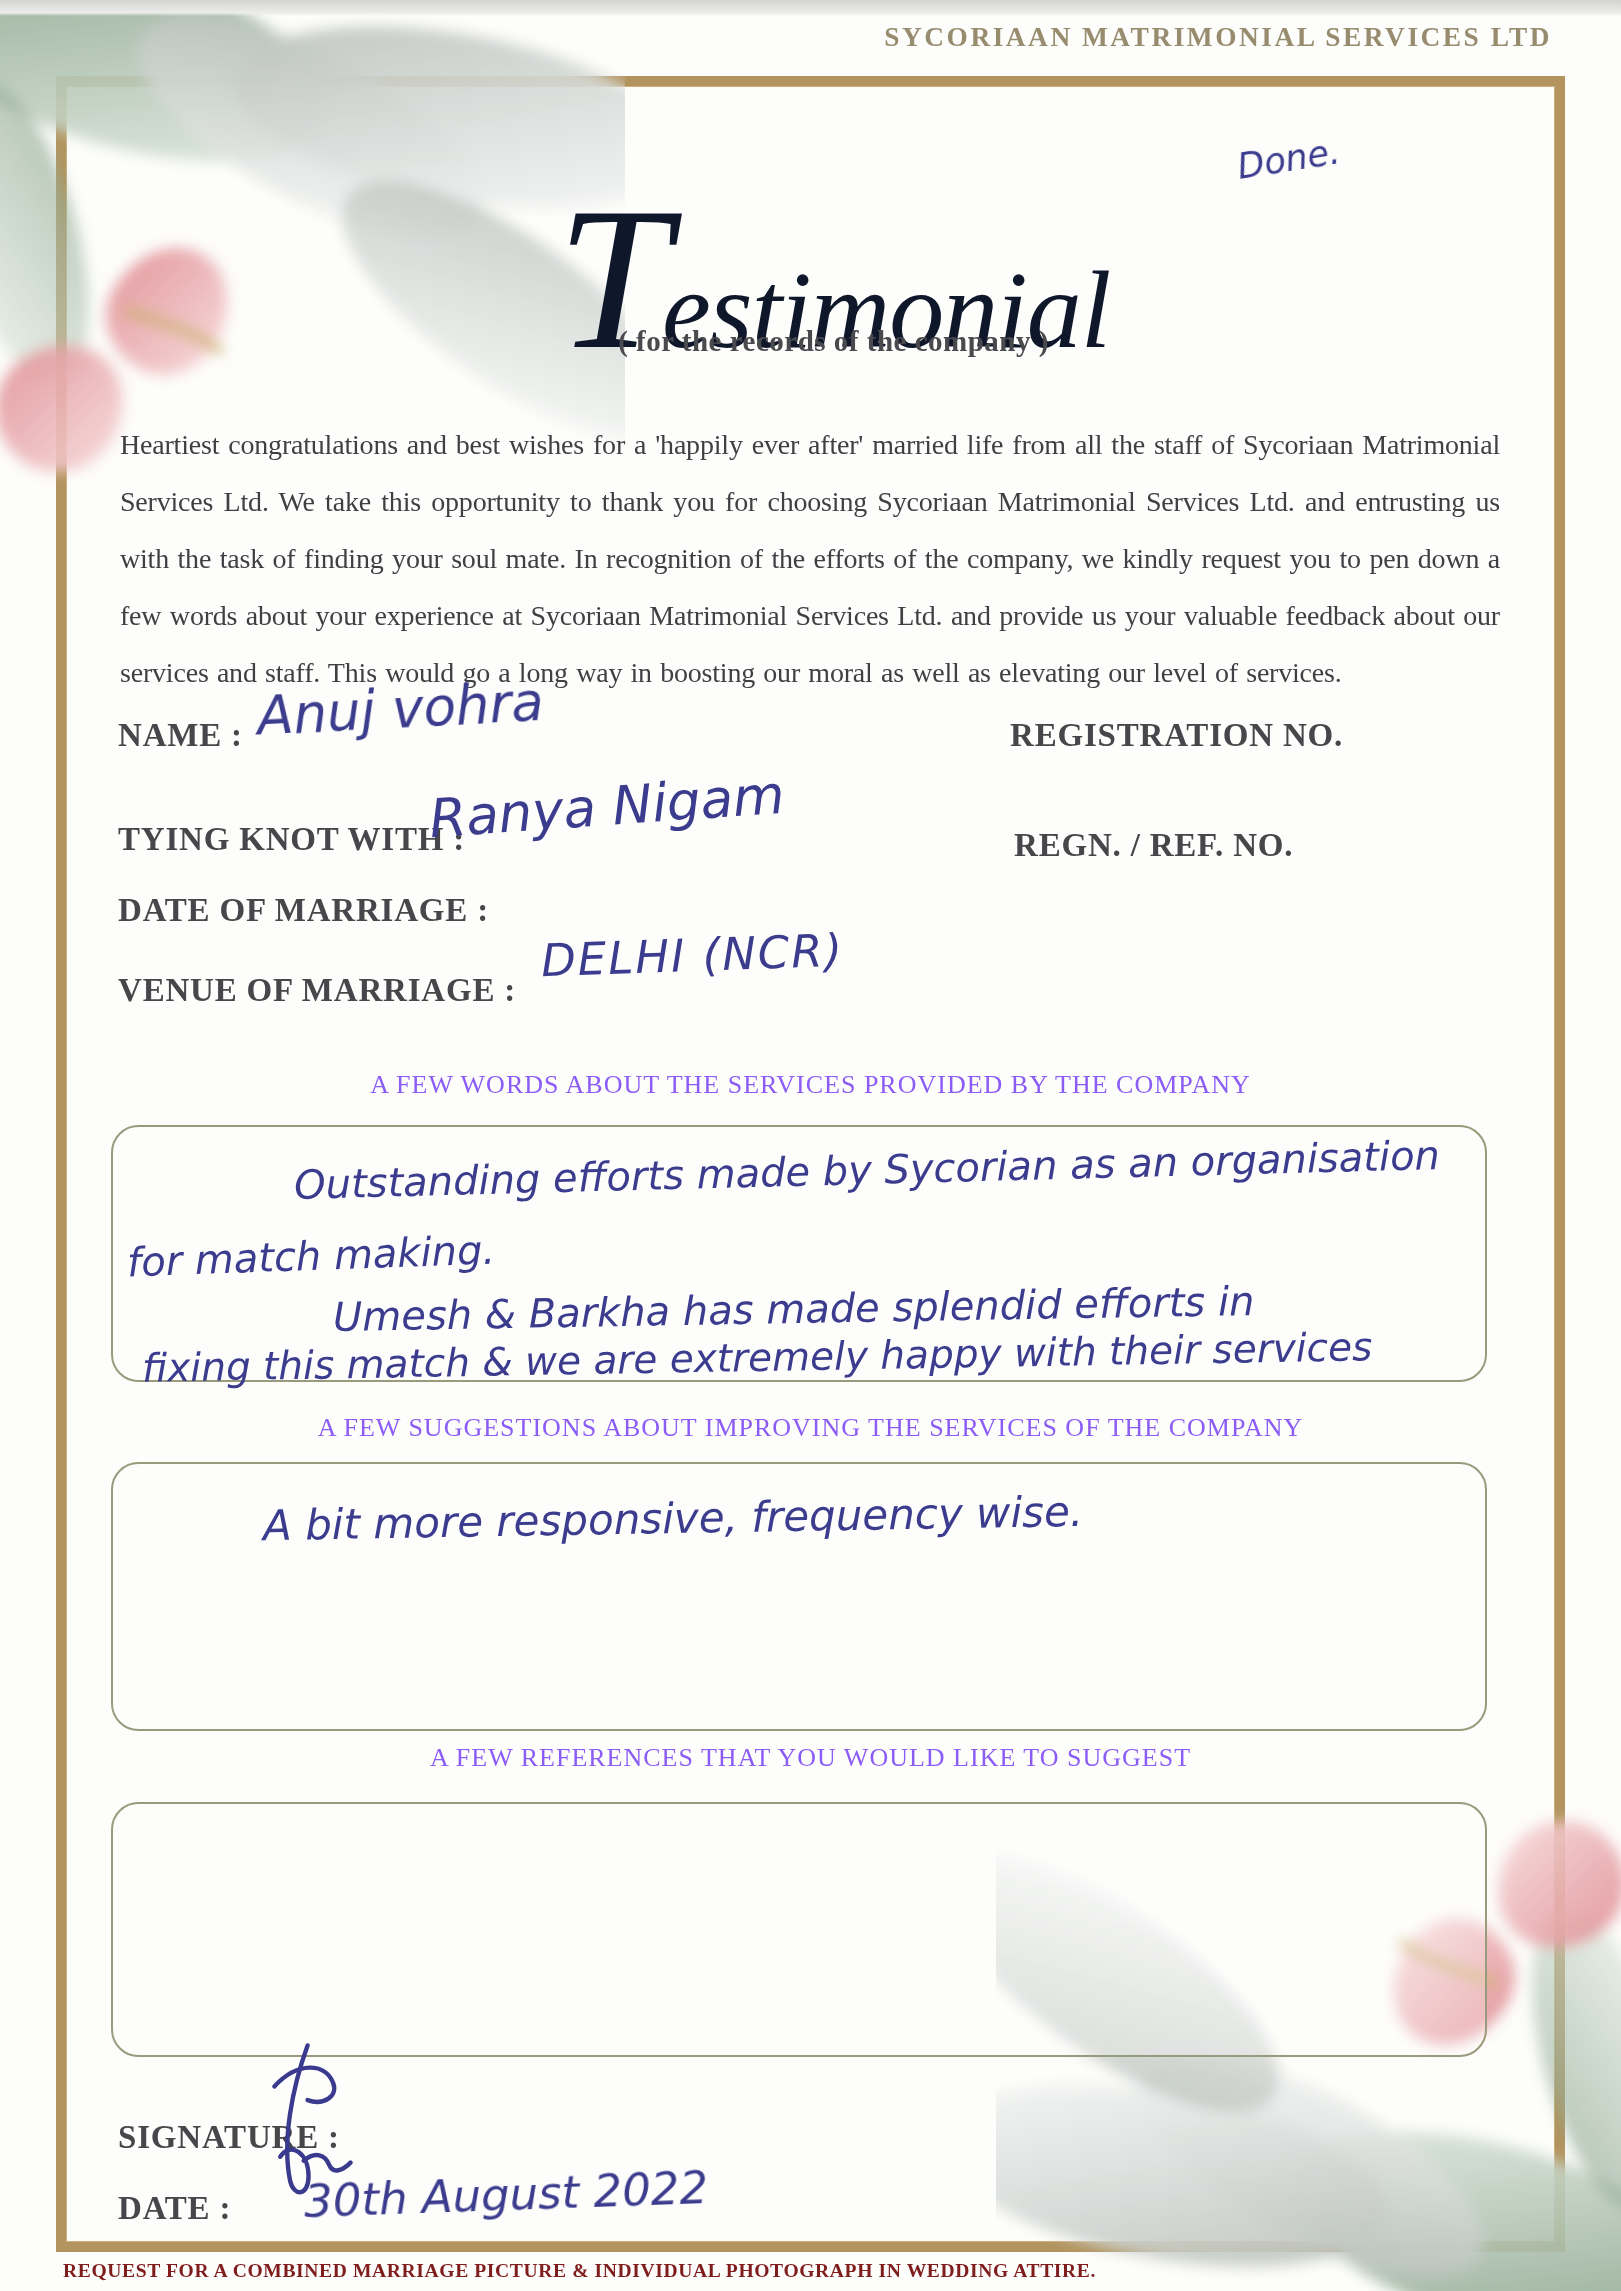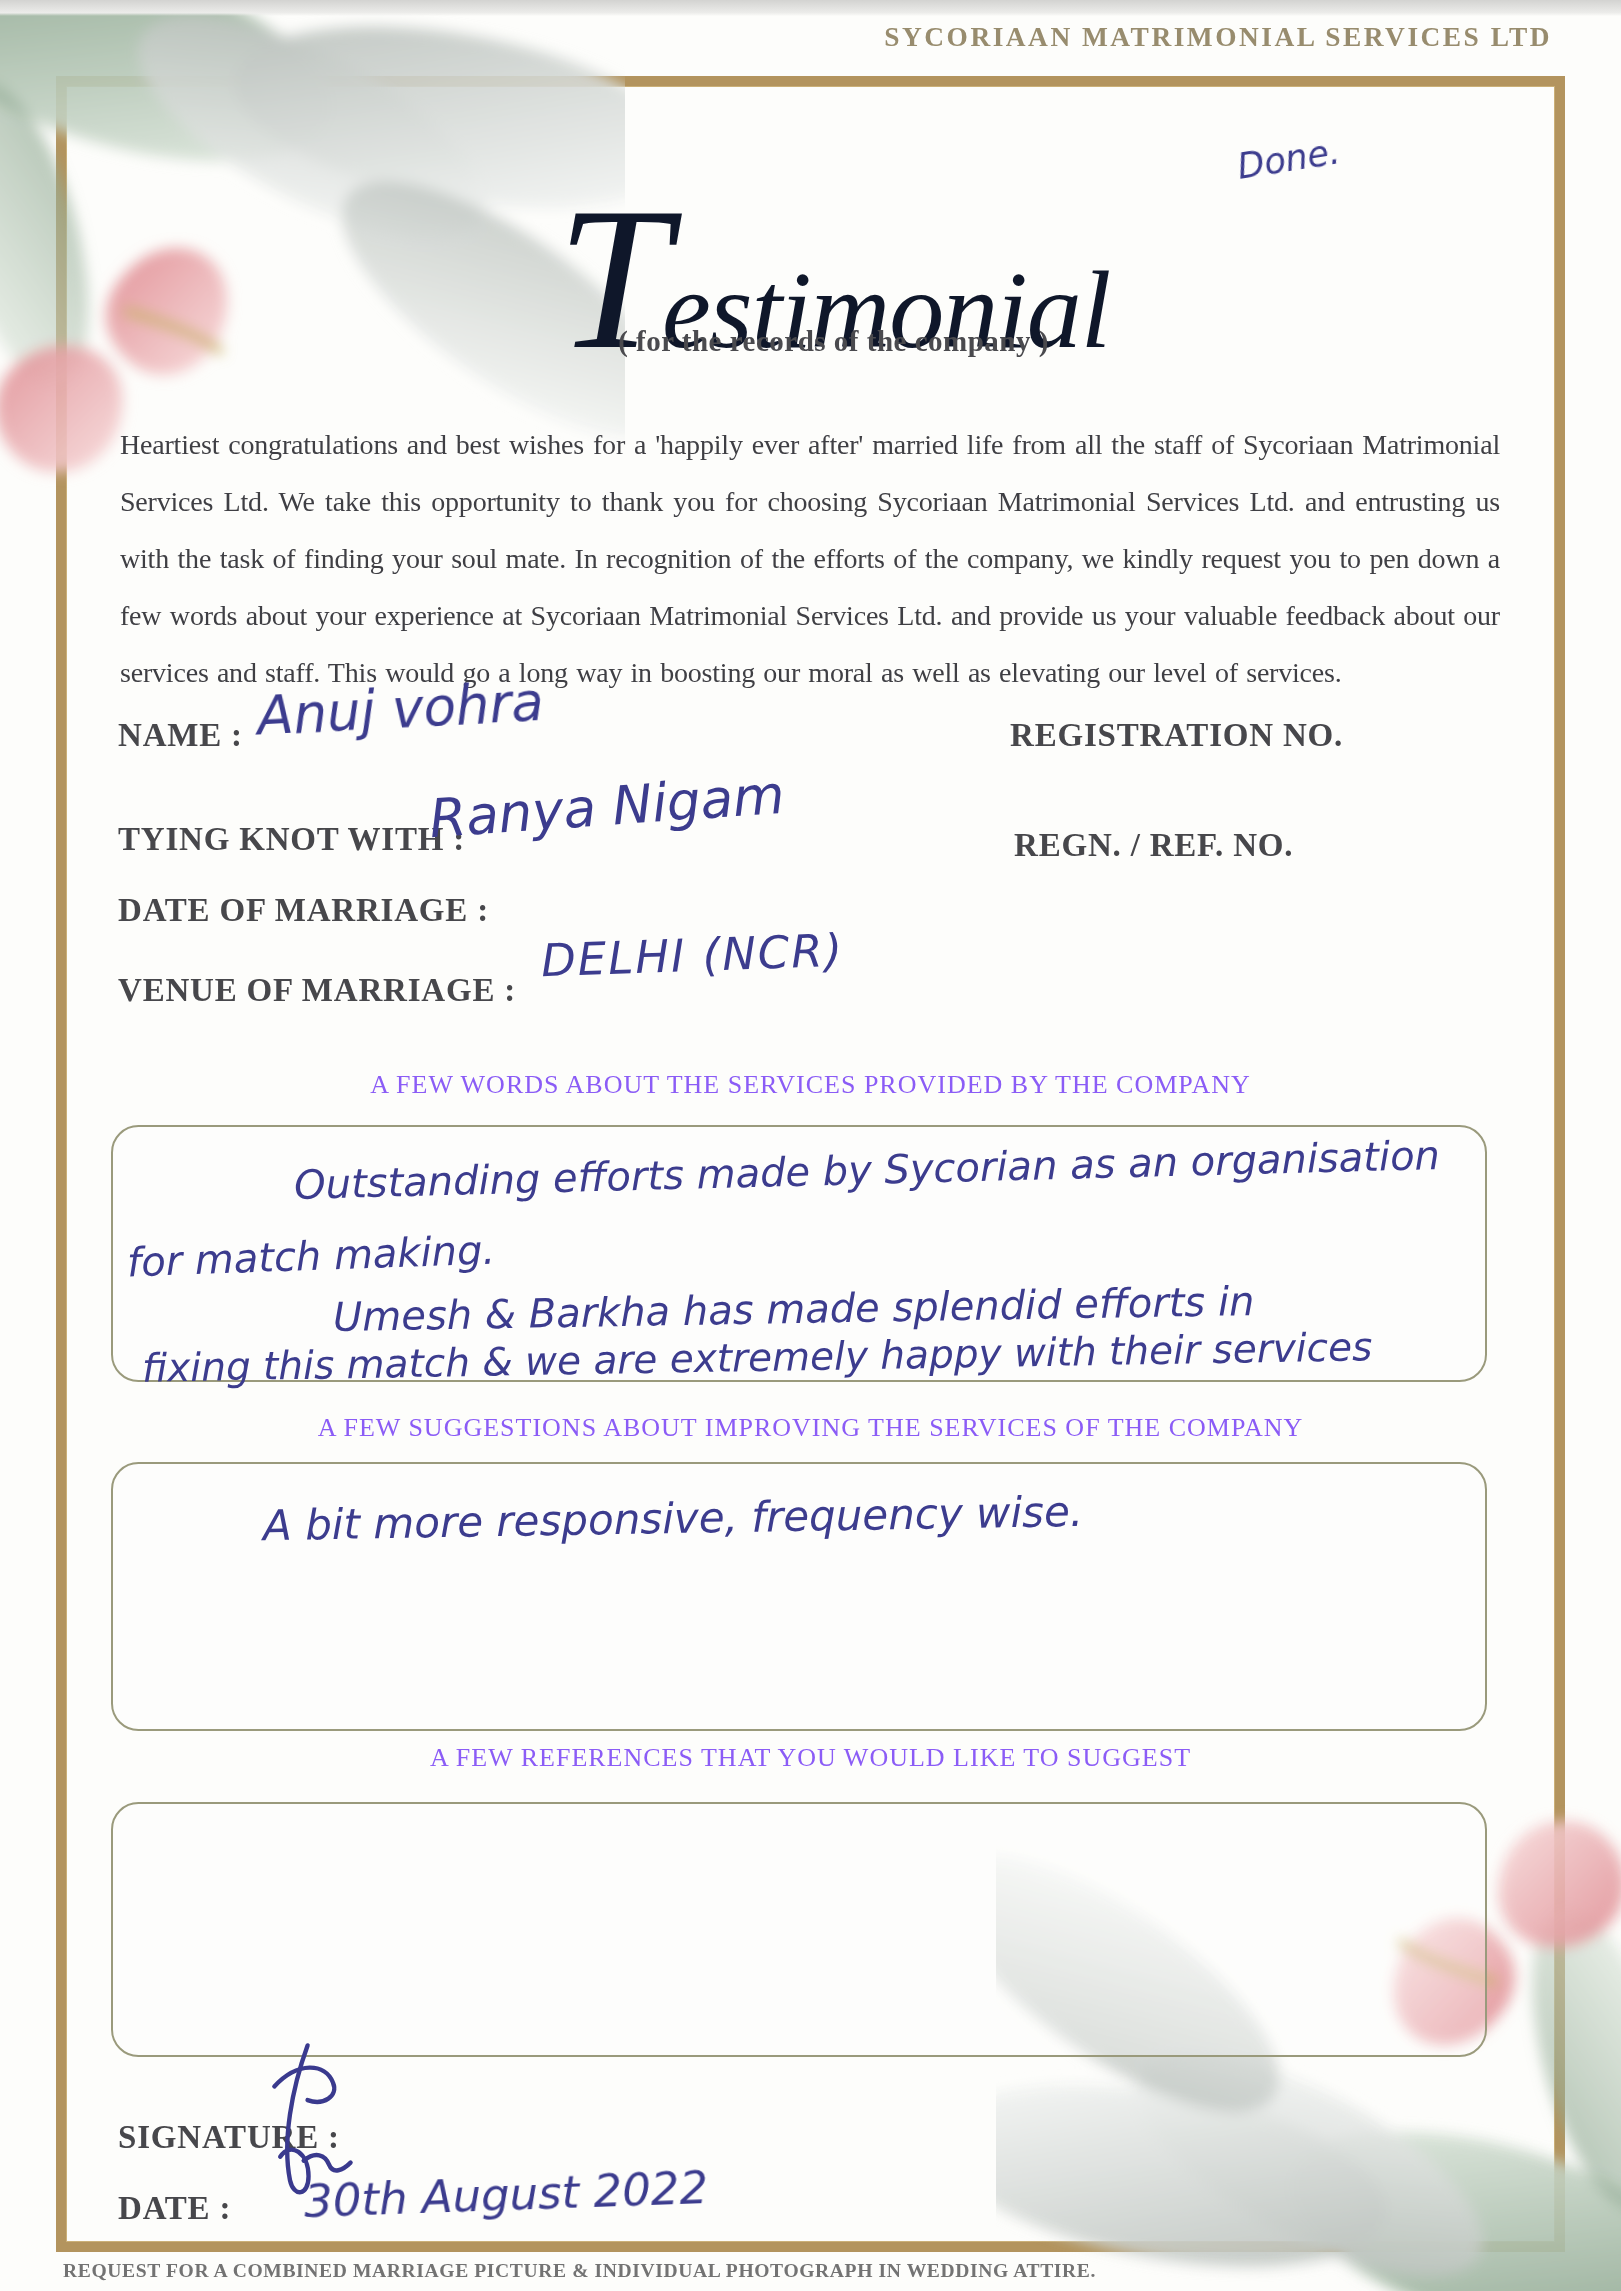--- a/index.html
+++ b/index.html
@@ -45,21 +45,21 @@
   .heading{
     position:absolute;left:56px;width:1509px;text-align:center;z-index:3;
     font-size:26px;font-weight:normal;color:#8b5cf6;letter-spacing:1px;
   }
   .writing-box{
     position:absolute;left:111px;width:1376px;z-index:3;box-sizing:border-box;
     border:2px solid #9a9a7c;border-radius:27.4px;background:rgba(255,255,255,0.25);
   }
   .footer-note{
     position:absolute;left:63px;top:2260px;z-index:3;
-    font-size:19.6px;font-weight:bold;letter-spacing:0.6px;color:#737373;
+    font-size:19.6px;font-weight:bold;letter-spacing:0.6px;color:#7f1d1d;
   }
   .sig-svg{position:absolute;left:247px;top:2041px;z-index:3;}
 </style>
 </head>
 <body>
 
 <div class="page">
 
   <svg width="0" height="0" style="position:absolute" aria-hidden="true">
     <defs>

